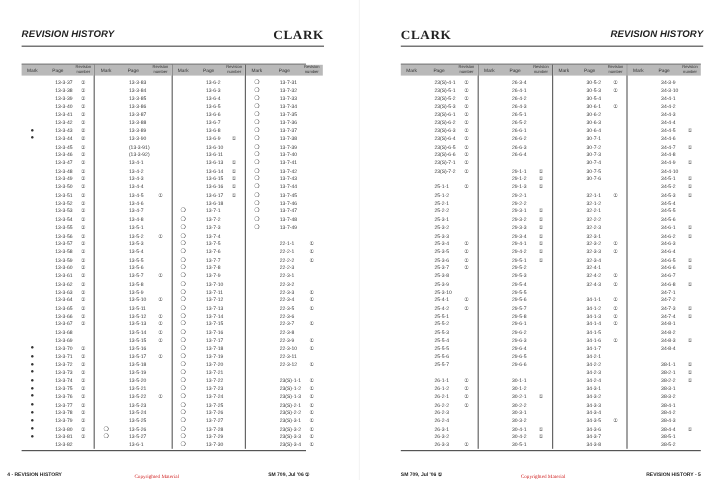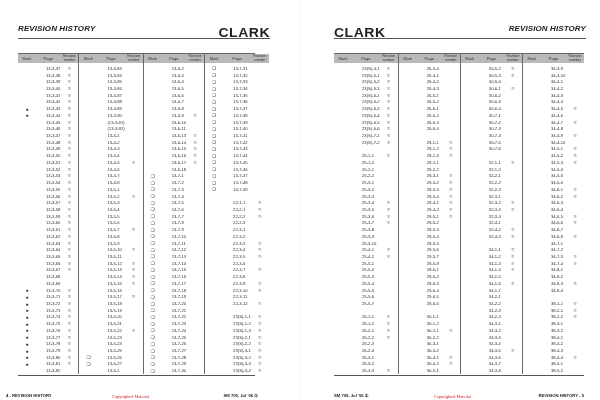--- a/index.html
+++ b/index.html
@@ -4,21 +4,21 @@
 <style>
   html,body{margin:0;padding:0;background:#fff;}
   body{width:600px;height:400px;position:relative;overflow:hidden;font-family:"Liberation Sans",sans-serif;color:#222;}
   .page{position:absolute;top:0;width:300px;height:400px;background:#fff;}
   .page.left{left:0;}
   .page.right{left:300px;}
   .hdr{position:absolute;top:24px;height:14px;display:flex;justify-content:space-between;align-items:flex-start;}
   .left .hdr{left:18px;width:252px;}
   .right .hdr{left:34px;width:252px;}
   .hdr-title{font-style:italic;font-weight:bold;font-size:8px;letter-spacing:0.1px;}
-  .logo{font-family:Liberation Sans, sans-serif;font-weight:900;font-size:14px;letter-spacing:0.5px;transform:scaleY(0.95);}
+  .logo{font-family:Liberation Serif, serif;font-weight:900;font-size:11px;letter-spacing:0.5px;transform:scaleY(0.95);}
   .hrule{position:absolute;top:38px;height:1px;background:#555;}
   .left .hrule{left:18px;width:252px;}
   .right .hrule{left:34px;width:252px;}
   .table{position:absolute;top:53px;display:flex;border-top:1px solid #666;}
   .left .table{left:18px;width:237px;}
   .right .table{left:34px;width:250px;}
   .grp{flex:1;display:flex;flex-direction:column;border-right:1px solid #666;}
   .grp:last-child{border-right:none;}
   .th{display:flex;background:#b9b9b9;height:9px;align-items:center;font-size:4px;color:#333;}
   .th .m{width:18px;text-align:center;}

